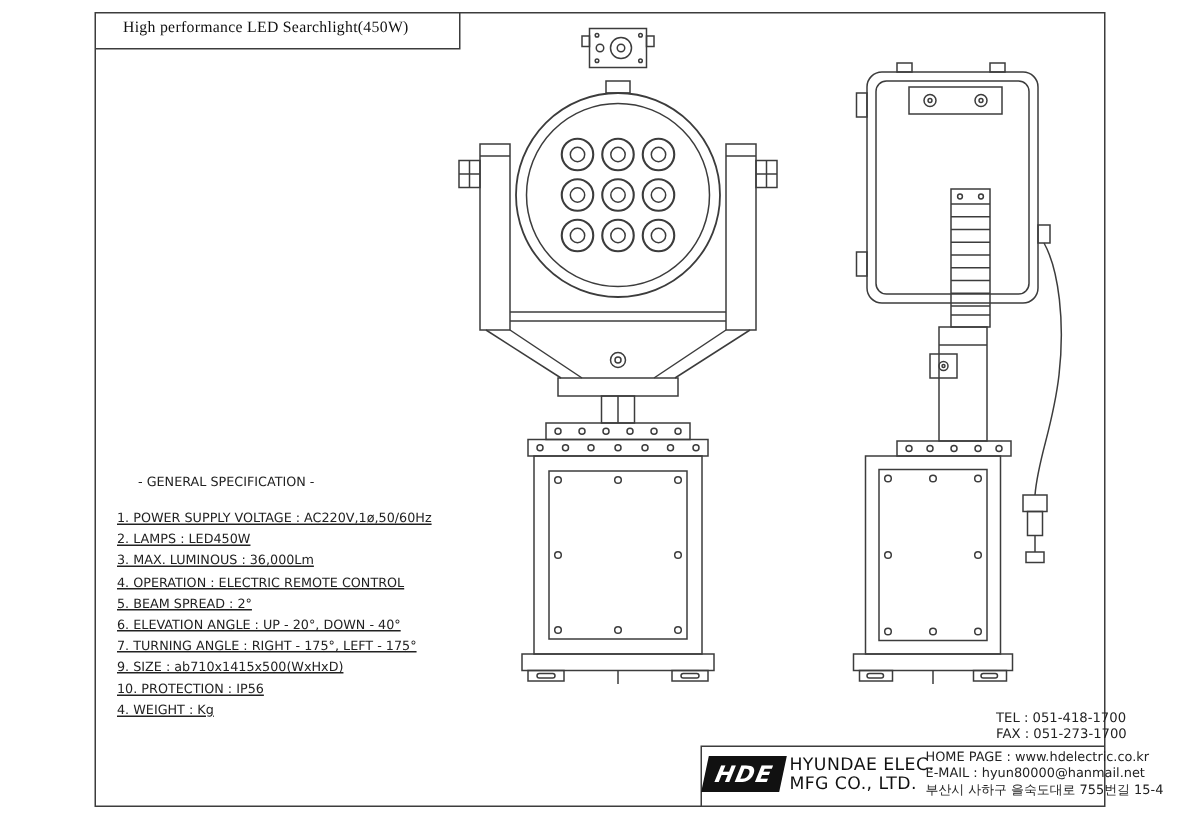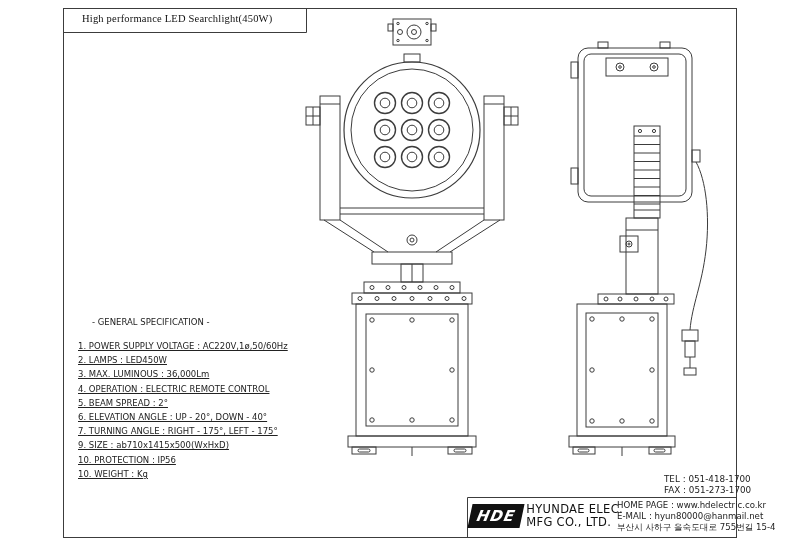--- a/index.html
+++ b/index.html
@@ -207,21 +207,21 @@
   <div class="spec-heading">- GENERAL SPECIFICATION -</div>
   <div class="spec-item">1. POWER SUPPLY VOLTAGE :  AC220V,1ø,50/60Hz</div>
   <div class="spec-item">2. LAMPS  :  LED450W</div>
   <div class="spec-item">3. MAX. LUMINOUS : 36,000Lm</div>
   <div class="spec-item">4. OPERATION : ELECTRIC REMOTE CONTROL</div>
   <div class="spec-item">5. BEAM SPREAD : 2°</div>
   <div class="spec-item">6. ELEVATION ANGLE : UP - 20°, DOWN - 40°</div>
   <div class="spec-item">7. TURNING ANGLE : RIGHT - 175°, LEFT - 175°</div>
   <div class="spec-item">9. SIZE :  ab710x1415x500(WxHxD)</div>
   <div class="spec-item">10. PROTECTION :  IP56</div>
-  <div class="spec-item">10. WEIGHT :  Kg</div>
+  <div class="spec-item">4. WEIGHT :  Kg</div>
 </div>
 
 <div class="contact-top">
   <div>TEL : 051-418-1700</div>
   <div>FAX : 051-273-1700</div>
 </div>
 
 <div class="logo">
   <div class="logo-mark">HDE</div>
   <div class="logo-text">

